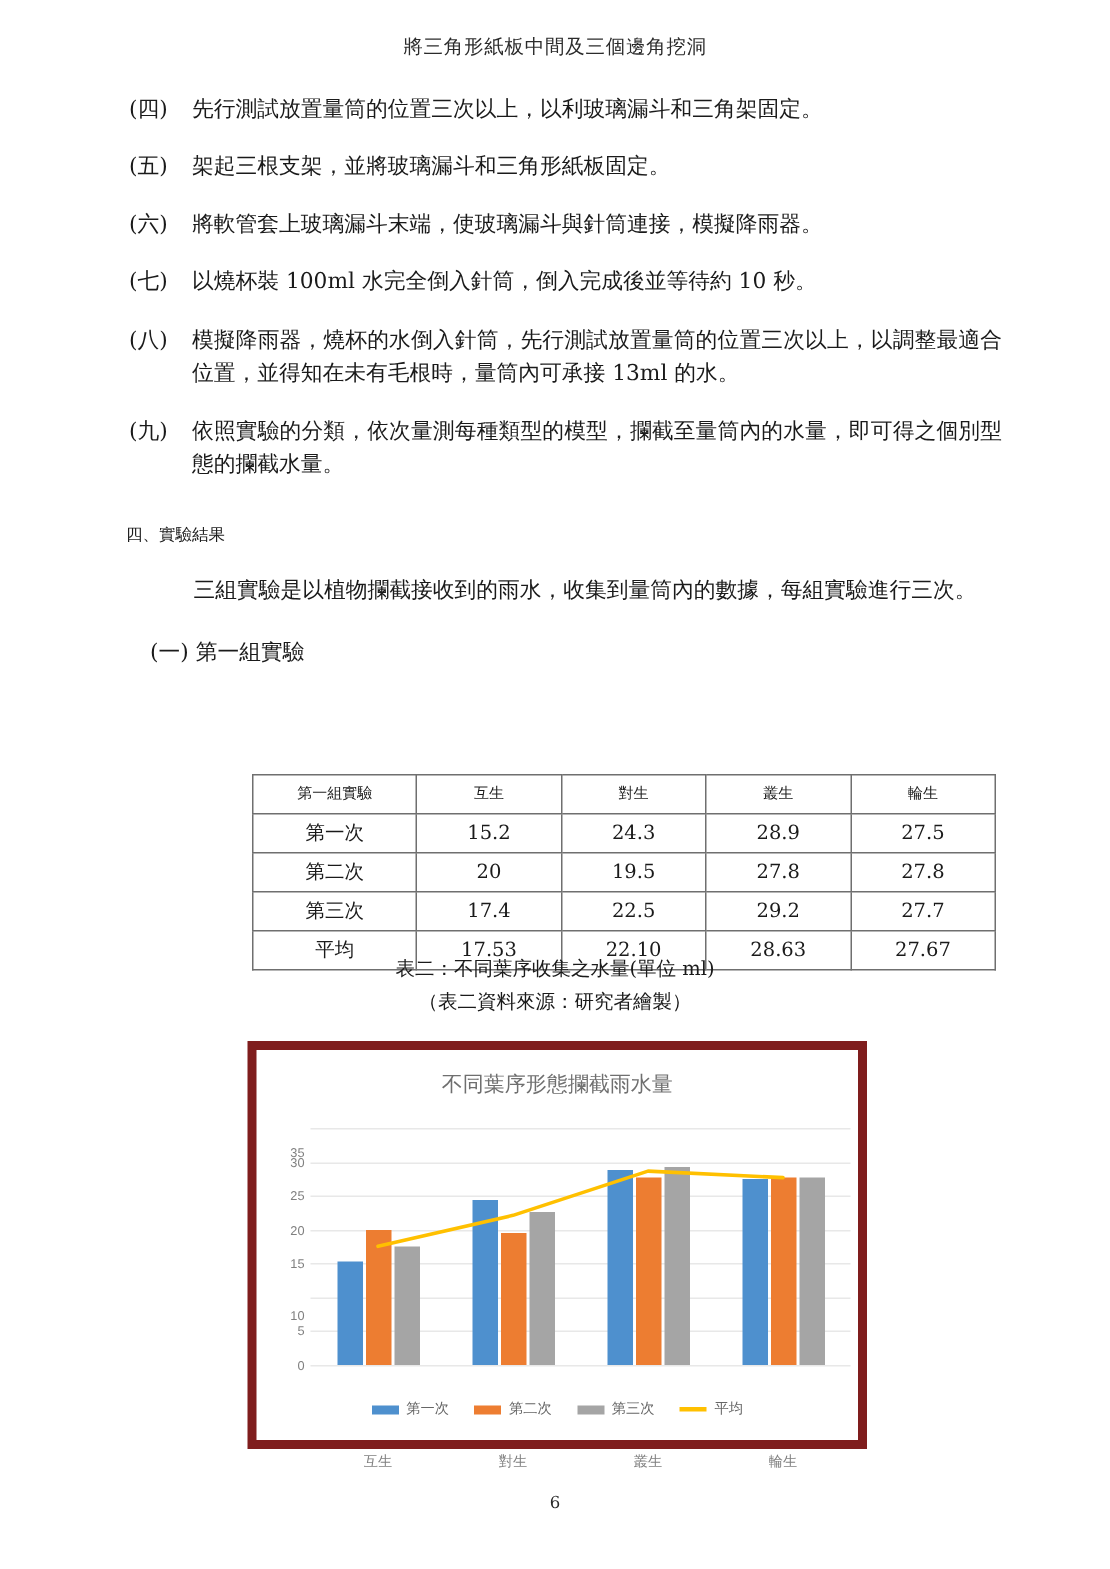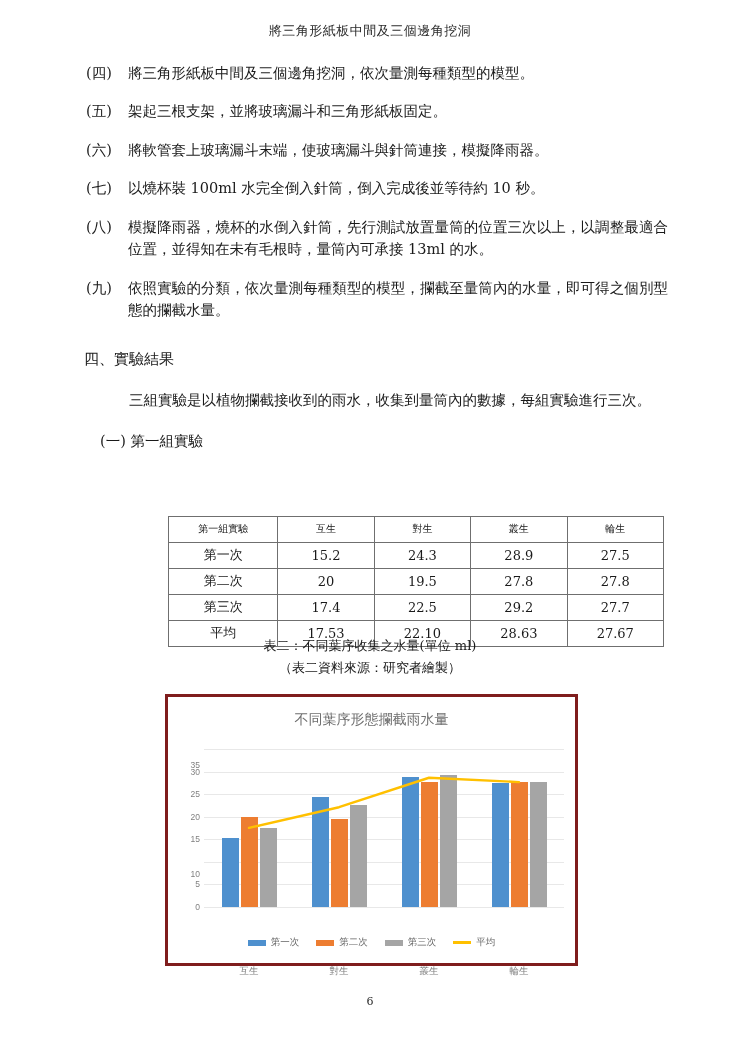--- a/index.html
+++ b/index.html
@@ -53,21 +53,21 @@
     text-align: left;
     white-space: nowrap;
   }
   .num-item .itxt {
     flex: 1 1 auto;
     text-align: justify;
     text-justify: inter-ideograph;
   }
 
   .section-heading {
-    font-size: 15px;
+    font-size: 11px;
     line-height: 1.55;
     margin-top: 26px;
     margin-bottom: 18px;
     margin-left: -2px;
   }
 
   .para {
     font-size: 14.5px;
     line-height: 1.6;
     text-indent: 2em;
@@ -123,21 +123,21 @@
   .caption-1 { top: 637px; }
   .caption-2 { top: 659px; }
 
   
   .chart-box {
     position: absolute;
     left: 165px;
     top: 694px;
     width: 413px;
     height: 272px;
-    border: 3px solid #7f1d1d;
+    border: 6px solid #7f1d1d;
     background: #ffffff;
     box-sizing: border-box;
     font-family: "Liberation Sans", sans-serif;
   }
   .chart-title {
     position: absolute;
     top: 14px;
     left: 0;
     width: 100%;
     text-align: center;
@@ -239,21 +239,21 @@
 <body>
 
 <div class="page">
 
   <div class="page-header">將三角形紙板中間及三個邊角挖洞</div>
 
   <div class="body-area">
 
     <div class="num-item">
       <span class="marker">(四)</span>
-      <span class="itxt">將三角形紙板中間及三個邊角挖洞，依次量測每種類型的模型。</span>
+      <span class="itxt">先行測試放置量筒的位置三次以上，以利玻璃漏斗和三角架固定。</span>
     </div>
 
     <div class="num-item">
       <span class="marker">(五)</span>
       <span class="itxt">架起三根支架，並將玻璃漏斗和三角形紙板固定。</span>
     </div>
 
     <div class="num-item">
       <span class="marker">(六)</span>
       <span class="itxt">將軟管套上玻璃漏斗末端，使玻璃漏斗與針筒連接，模擬降雨器。</span>

